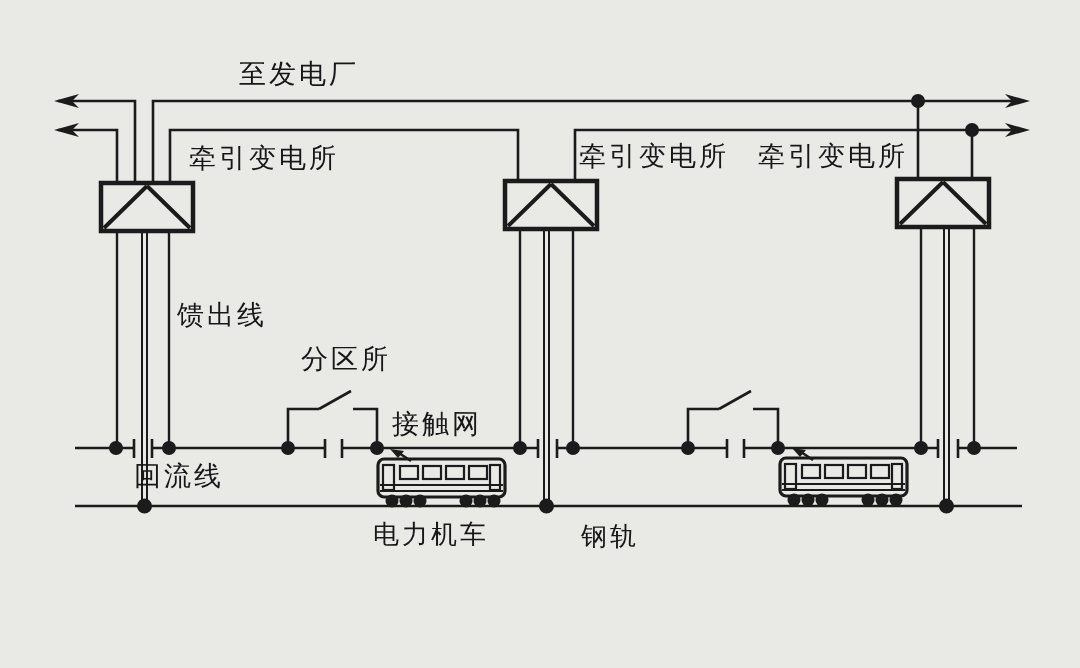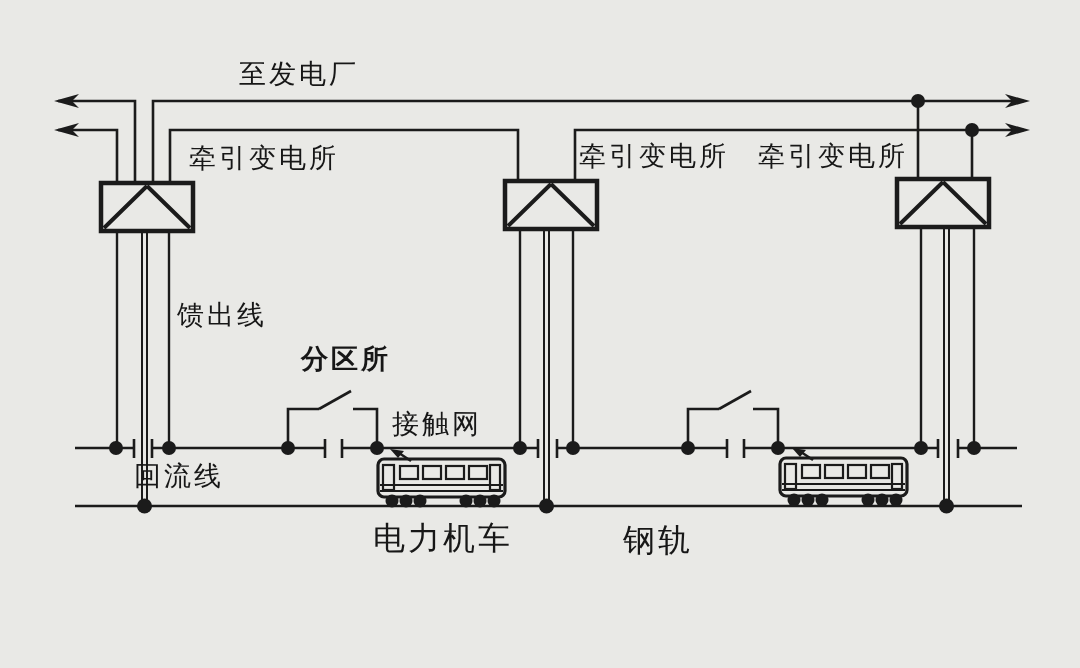--- a/index.html
+++ b/index.html
@@ -14,21 +14,21 @@
   .stage svg{position:absolute;left:0;top:0;}
   .lbl{
     position:absolute;
     white-space:nowrap;
     font-size:27px;
     letter-spacing:3px;
     color:#171717;
     line-height:1.1;
     font-weight:500;
   }
-  .lbl-small{font-size:32px;}
+  .lbl-small{font-size:26px;}
   .title{
     position:absolute;
     font-size:38px;
     letter-spacing:5px;
     font-weight:500;
   }
   .stroke{stroke:#1b1b1b;fill:none;}
 </style>
 </head>
 <body>
@@ -168,20 +168,20 @@
     </g>
   </svg>
 
   <div class="lbl" style="left:239px;top:60px;">至发电厂</div>
 
   <div class="lbl" style="left:189px;top:144px;">牵引变电所</div>
   <div class="lbl" style="left:579px;top:142px;">牵引变电所</div>
   <div class="lbl" style="left:758px;top:142px;">牵引变电所</div>
 
   <div class="lbl" style="left:177px;top:301px;">馈出线</div>
-  <div class="lbl" style="left:301px;top:345px;font-weight:bold;">分区所</div>
+  <div class="lbl" style="left:301px;top:345px;">分区所</div>
   <div class="lbl" style="left:392px;top:410px;text-align:right;">接触网</div>
   <div class="lbl" style="left:134px;top:462px;">回流线</div>
 
   <div class="lbl lbl-small" style="left:373px;top:521px;">电力机车</div>
-  <div class="lbl lbl-small" style="left:581px;top:523px;margin-left:42px;">钢轨</div>
+  <div class="lbl lbl-small" style="left:581px;top:523px;">钢轨</div>
 
 </div>
 
 </body></html>

